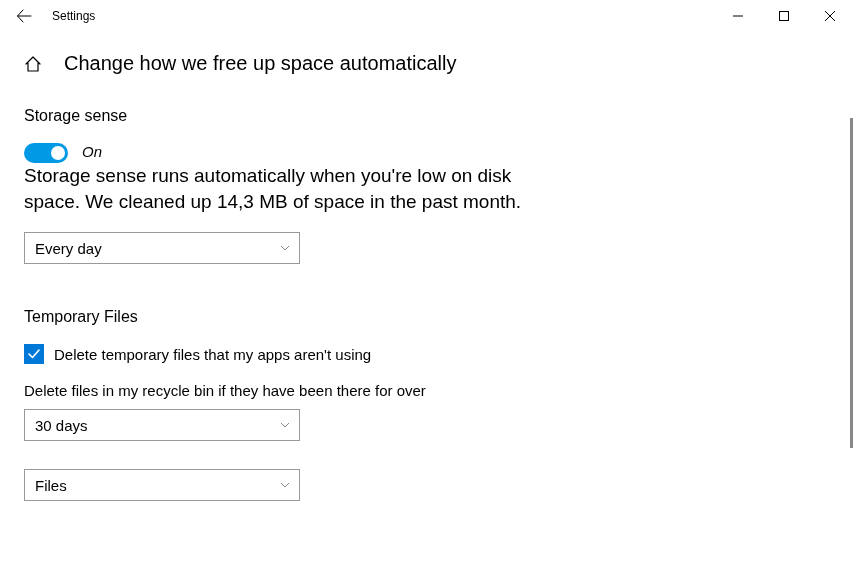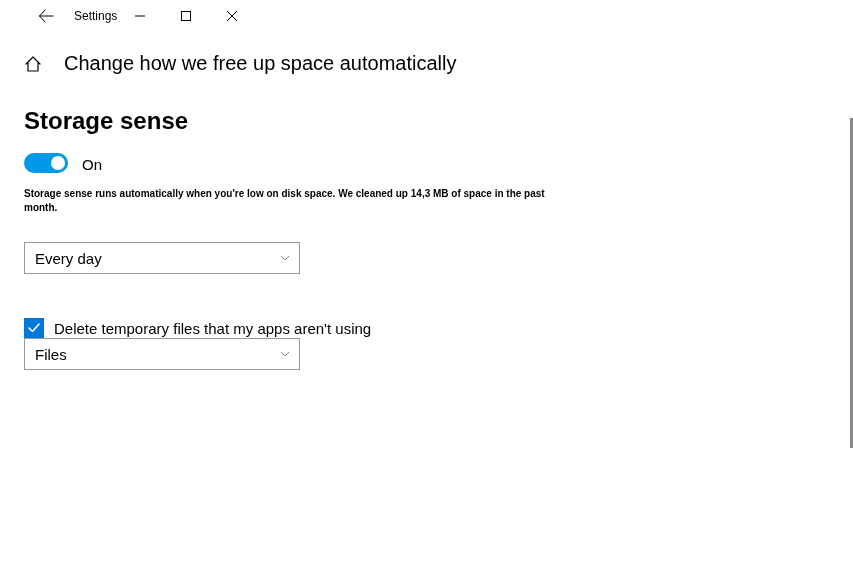--- a/index.html
+++ b/index.html
@@ -9,22 +9,22 @@
     color: #000;
     width: 853px;
     height: 575px;
     overflow: hidden;
     position: relative;
   }
   .titlebar {
     height: 32px;
     display: flex;
     align-items: center;
+    justify-content: space-between;
     padding-left: 10px;
-    margin-left: 22px;
   }
   .titlebar-left {
     display: flex;
     align-items: center;
   }
   .back-btn {
     width: 28px;
     height: 28px;
     display: flex;
     align-items: center;
@@ -61,28 +61,28 @@
     width: 18px;
     height: 18px;
     margin-right: 22px;
     flex-shrink: 0;
   }
   h1.page-title {
     font-size: 20px;
     font-weight: 400;
   }
   h2.section-head {
-    font-size: 24px;
-    font-weight: 700;
+    font-size: 16px;
+    font-weight: 400;
     margin-bottom: 18px;
   }
   .toggle-row {
     display: flex;
-    align-items: flex-end;
-    margin-bottom: 14px;
+    align-items: flex-start;
+    font-style: italic;
   }
   .toggle {
     width: 44px;
     height: 20px;
     border-radius: 10px;
     background: #0099e5;
     position: relative;
     cursor: pointer;
   }
   .toggle-knob {
@@ -92,25 +92,24 @@
     width: 14px;
     height: 14px;
     border-radius: 50%;
     background: #fff;
   }
   .toggle-label {
     font-size: 15px;
     margin-left: 14px;
   }
   .info-text {
-    font-size: 10px;
-    margin-bottom: 28px;
+    font-size: 19px;
+    margin-bottom: 18px;
     line-height: 1.35;
     max-width: 540px;
-    font-weight: bold;
   }
   .field-label {
     font-size: 15px;
     margin-bottom: 10px;
   }
   .combo {
     width: 276px;
     height: 32px;
     border: 1px solid #999;
     display: flex;
@@ -124,20 +123,21 @@
   }
   .combo .chevron {
     opacity: 0.7;
   }
   .section-gap {
     height: 44px;
   }
   .check-row {
     display: flex;
     align-items: center;
+    margin-bottom: 18px;
   }
   .checkbox {
     width: 20px;
     height: 20px;
     background: #0078d7;
     display: flex;
     align-items: center;
     justify-content: center;
     cursor: pointer;
     flex-shrink: 0;
@@ -215,30 +215,42 @@
     <span>Every day</span>
     <span class="chevron">
       <svg width="12" height="12" viewBox="0 0 12 12">
           <path d="M2 4 L6 8 L10 4" stroke="#555" stroke-width="1" fill="none"></path>
         </svg>
     </span>
   </div>
 
   <div class="section-gap"></div>
 
+  <h2 class="section-head">Temporary Files</h2>
 
   <div class="check-row">
     <div class="checkbox">
       <svg width="14" height="14" viewBox="0 0 14 14">
           <path d="M2 7 L5.5 10.5 L12 3" stroke="#fff" stroke-width="1.6" fill="none" stroke-linecap="round" stroke-linejoin="round"></path>
         </svg>
     </div>
     <span class="check-label">Delete temporary files that my apps aren't using</span>
   </div>
 
+  <div class="subfield">
+    <p class="field-label">Delete files in my recycle bin if they have been there for over</p>
+    <div class="combo">
+      <span>30 days</span>
+      <span class="chevron">
+        <svg width="12" height="12" viewBox="0 0 12 12">
+            <path d="M2 4 L6 8 L10 4" stroke="#555" stroke-width="1" fill="none"></path>
+          </svg>
+      </span>
+    </div>
+  </div>
 
   <div class="subfield">
     <div class="combo">
       <span>Files</span>
       <span class="chevron">
         <svg width="12" height="12" viewBox="0 0 12 12">
             <path d="M2 4 L6 8 L10 4" stroke="#555" stroke-width="1" fill="none"></path>
           </svg>
       </span>
     </div>

